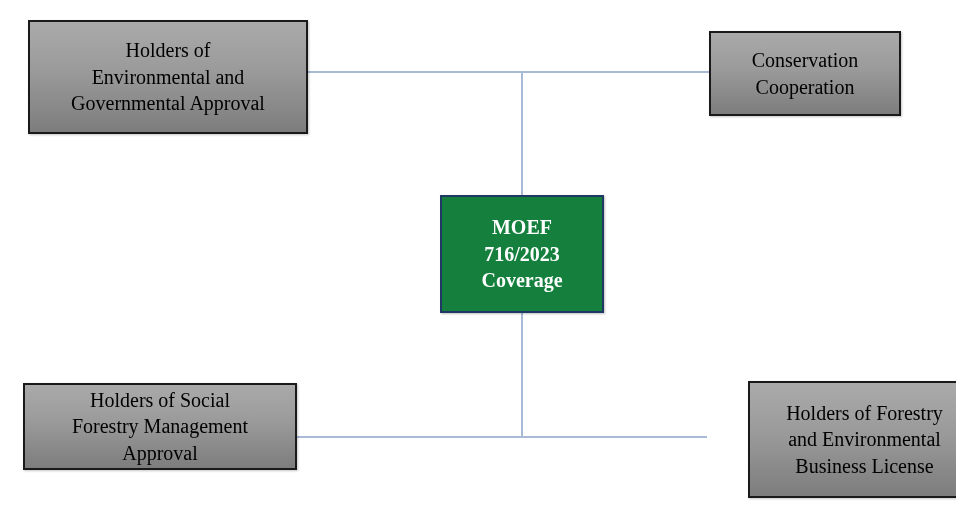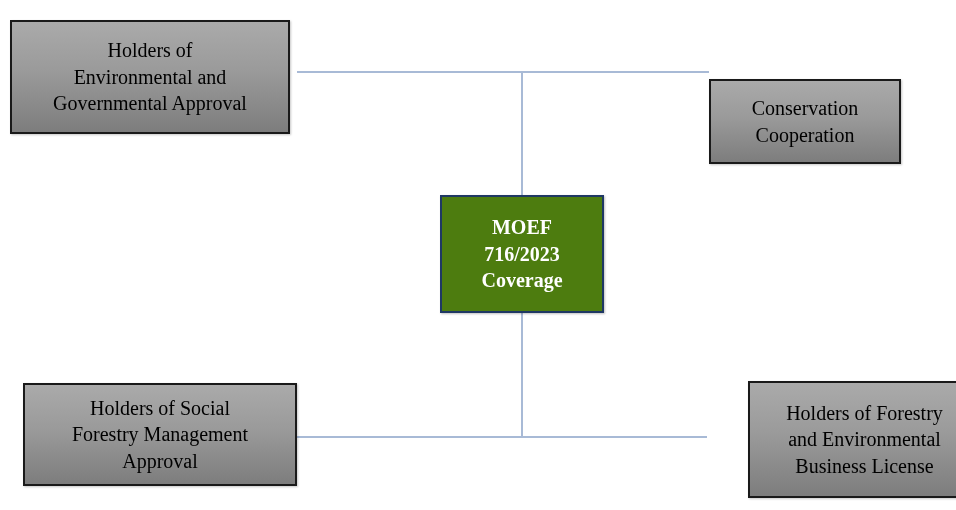--- a/index.html
+++ b/index.html
@@ -44,39 +44,39 @@
   .node-gray {
     background: linear-gradient(to bottom, #aaaaaa 0%, #9a9a9a 45%, #7d7d7d 100%);
     border: 2px solid #1a1a1a;
     color: #000000;
     font-size: 20px;
     font-weight: 400;
     box-shadow: 1px 1px 2px rgba(0,0,0,0.22);
   }
 
   .node-blue {
-    background: #4d7c0f;
+    background: #15803d;
     border: 2px solid #1f3864;
     color: #ffffff;
     font-size: 20px;
     font-weight: bold;
     box-shadow: 1px 1px 2px rgba(0,0,0,0.25);
   }
 
   .node-label {
     display: block;
     padding: 0 8px;
     white-space: pre-line;
   }
 
   
-  #node-top-left     { left: 10px;  top: 20px;  width: 280px; height: 114px; }
-  #node-top-right    { left: 709px; top: 31px;  width: 192px; height: 85px; margin-top: 48px;  }
+  #node-top-left     { left: 28px;  top: 20px;  width: 280px; height: 114px; }
+  #node-top-right    { left: 709px; top: 31px;  width: 192px; height: 85px;  }
   #node-center       { left: 440px; top: 195px; width: 164px; height: 118px; }
-  #node-bottom-left  { left: 23px;  top: 383px; width: 274px; height: 103px; }
+  #node-bottom-left  { left: 23px;  top: 383px; width: 274px; height: 87px; }
   #node-bottom-right { left: 748px; top: 381px; width: 233px; height: 117px; }
 
   #line-top-horizontal    { left: 297px; top: 71px;  width: 412px; }
   #line-bottom-horizontal { left: 297px; top: 436px; width: 410px; }
   #line-vert-top          { left: 521px; top: 71px;  height: 125px; }
   #line-vert-bottom       { left: 521px; top: 312px; height: 126px; }
 </style>
 </head>
 <body>
 

